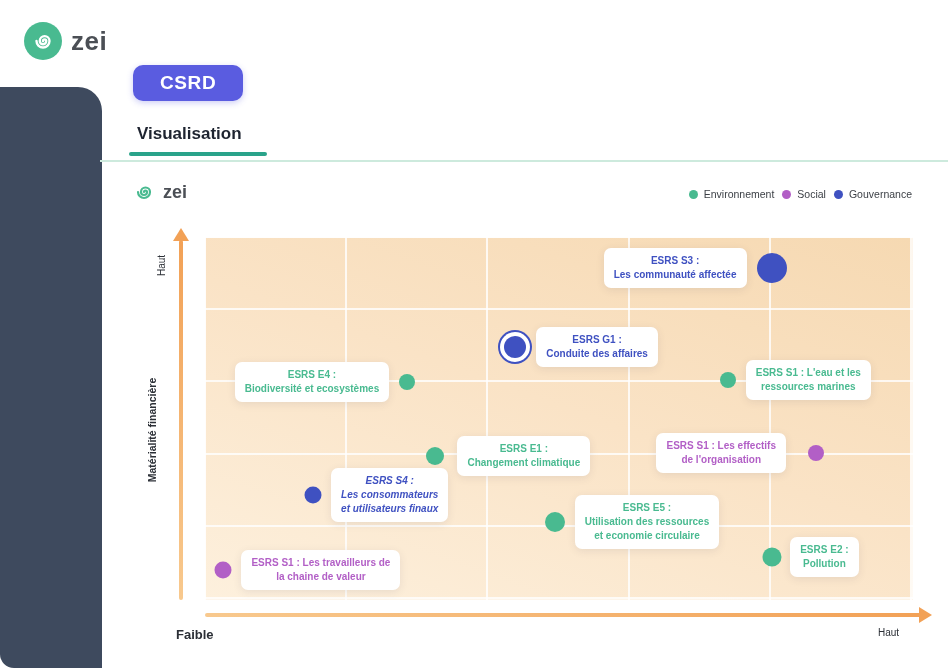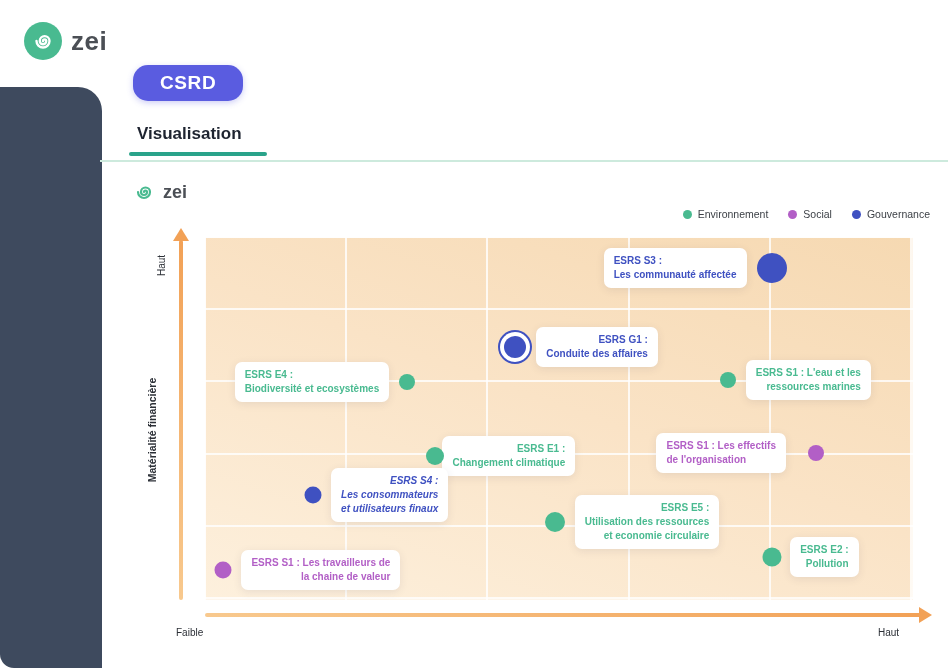--- a/index.html
+++ b/index.html
@@ -10,35 +10,35 @@
   
   .logo-main { position:absolute; left:24px; top:22px; display:flex; align-items:center; gap:9px; }
   .logo-icon-solid { width:38px; height:38px; border-radius:50%; background:var(--env); display:flex; align-items:center; justify-content:center; }
   .logo-icon-solid svg { width:26px; height:26px; stroke:#ffffff; }
   .logo-word { font-size:26px; font-weight:700; color:#4b4f55; letter-spacing:.5px; }
 
   
   .sidebar { position:absolute; left:0; top:87px; width:102px; height:581px; background:#3e4a5e; border-top-right-radius:24px; }
 
   
-  .csrd-badge { position:absolute; left:133px; top:65px; background:#5a5ce0; color:#fff; font-size:19px; font-weight:700; letter-spacing:.6px; padding:7px 27px; border-radius:15px; border:none; cursor:pointer; box-shadow:0 2px 6px rgba(90,92,224,.3); }
+  .csrd-badge { position:absolute; left:133px; top:65px; background:#5a5ce0; color:#fff; font-size:19px; font-weight:700; letter-spacing:.6px; padding:7px 27px; border-radius:10px; border:none; cursor:pointer; box-shadow:0 2px 6px rgba(90,92,224,.3); }
 
   
   .tab-label { position:absolute; left:137px; top:124px; font-size:17px; font-weight:700; color:#1e2430; cursor:pointer; }
   .tab-underline { position:absolute; left:129px; top:152px; width:138px; height:4px; background:#2aa38a; border-radius:3px; }
 
   .panel-top-line { position:absolute; left:100px; top:160px; width:848px; height:2px; background:#cdeadd; }
 
   
   .panel-logo { position:absolute; left:132px; top:180px; display:flex; align-items:center; gap:7px; }
   .panel-logo svg { width:24px; height:24px; stroke:var(--env); }
   .panel-logo .logo-word-sm { font-size:18px; font-weight:700; color:#4b4f55; }
 
   
-  .legend { position:absolute; right:18px; top:188px; display:flex; align-items:center; gap:20px;margin-top:20px; }
+  .legend { position:absolute; right:36px; top:188px; display:flex; align-items:center; gap:8px; }
   .legend-item { display:flex; align-items:center; gap:6px; cursor:pointer; }
   .legend-dot { width:9px; height:9px; border-radius:50%; }
   .legend-label { font-size:10.5px; color:#3b3f45; }
 
   
   .plot { position:absolute; left:205px; top:237px; width:708px; height:363px;
     background-image:
       repeating-linear-gradient(to right, transparent 0, transparent calc(20% - 2px), rgba(255,255,255,.8) calc(20% - 2px), rgba(255,255,255,.8) 20%),
       repeating-linear-gradient(to bottom, transparent 0, transparent calc(20% - 2px), rgba(255,255,255,.8) calc(20% - 2px), rgba(255,255,255,.8) 20%),
       linear-gradient(200deg, #f6d9b2 0%, #fae3c6 48%, #fdf0dd 100%);
@@ -46,30 +46,30 @@
   }
 
   
   .y-axis-line { position:absolute; left:179px; top:240px; width:4px; height:360px; border-radius:2px; background:linear-gradient(to top,#f8c98e,#f2a156); }
   .y-axis-head { position:absolute; left:173px; top:228px; width:0; height:0; border-left:8px solid transparent; border-right:8px solid transparent; border-bottom:13px solid #f2a156; }
   .x-axis-line { position:absolute; left:205px; top:613px; width:716px; height:4px; border-radius:2px; background:linear-gradient(to right,#f8c98e,#f2a156); }
   .x-axis-head { position:absolute; left:919px; top:607px; width:0; height:0; border-top:8px solid transparent; border-bottom:8px solid transparent; border-left:13px solid #f2a156; }
 
   .y-haut { position:absolute; left:141px; top:260px; width:40px; text-align:center; transform:rotate(-90deg); font-size:10px; color:#2b2f36; }
   .y-label { position:absolute; left:52px; top:424px; width:200px; text-align:center; transform:rotate(-90deg); font-size:10.5px; font-weight:700; color:#2b2f36; }
-  .x-faible { position:absolute; left:176px; top:627px; font-size:10px; color:#2b2f36; }
+  .x-faible { position:absolute; left:176px; top:627px; font-size:13px; color:#2b2f36;font-weight:bold; }
   .x-label { position:absolute; left:405px; top:632px; width:320px; text-align:center; font-size:11px; font-weight:700; color:#1e2430; }
   .x-haut { position:absolute; left:878px; top:627px; font-size:10px; color:#2b2f36; }
 
   
   .point { position:absolute; width:0; height:0; }
   .dot { position:absolute; border-radius:50%; transform:translate(-50%,-50%); cursor:pointer; }
   .card { position:absolute; top:0; transform:translateY(-50%); background:#ffffff; border-radius:7px; padding:6px 10px; font-size:10px; font-weight:700; line-height:1.4; white-space:nowrap; box-shadow:0 2px 8px rgba(60,60,90,.10); }
-  .card.left { text-align:left; }
-  .card.right { text-align:right; }
+  .card.left { text-align:center; }
+  .card.right { text-align:center; }
 </style>
 </head>
 <body>
 
 <div class="app" style="--env:#49ba90;">
 
   <div class="logo-main">
     <span class="logo-icon-solid">
       <svg viewBox="0 0 24 24" fill="none" stroke-width="2.2" stroke-linecap="round">
         <path d="M12 12a1.5 1.5 0 1 1 3 0a3 3 0 1 1 -6 0a4.5 4.5 0 1 1 9 0a6 6 0 1 1 -12 0"></path>
@@ -142,21 +142,21 @@
         <div class="dot" style="height: 16px; width: 16px; background: rgb(73, 186, 144);"></div>
       </div>
       <div class="point" style="left: 73.9%; top: 39.4%;">
         <div class="card right" style="color: rgb(73, 186, 144); left: 18px;">
           <div>ESRS S1 : L'eau et les</div>
           <div>ressources marines</div>
         </div>
         <div class="dot" style="height: 16px; width: 16px; background: rgb(73, 186, 144);"></div>
       </div>
       <div class="point" style="left: 32.5%; top: 60.3%;">
-        <div class="card right" style="color: rgb(73, 186, 144); left: 7px;">
+        <div class="card right" style="color: rgb(73, 186, 144); left: 22px;">
           <div>ESRS E1 :</div>
           <div>Changement climatique</div>
         </div>
         <div class="dot" style="height: 18px; width: 18px; background: rgb(73, 186, 144);"></div>
       </div>
       <div class="point" style="left: 86.4%; top: 59.5%;">
         <div class="card left" style="color: rgb(178, 95, 198); right: 30px;">
           <div>ESRS S1 : Les effectifs</div>
           <div>de l'organisation</div>
         </div>

